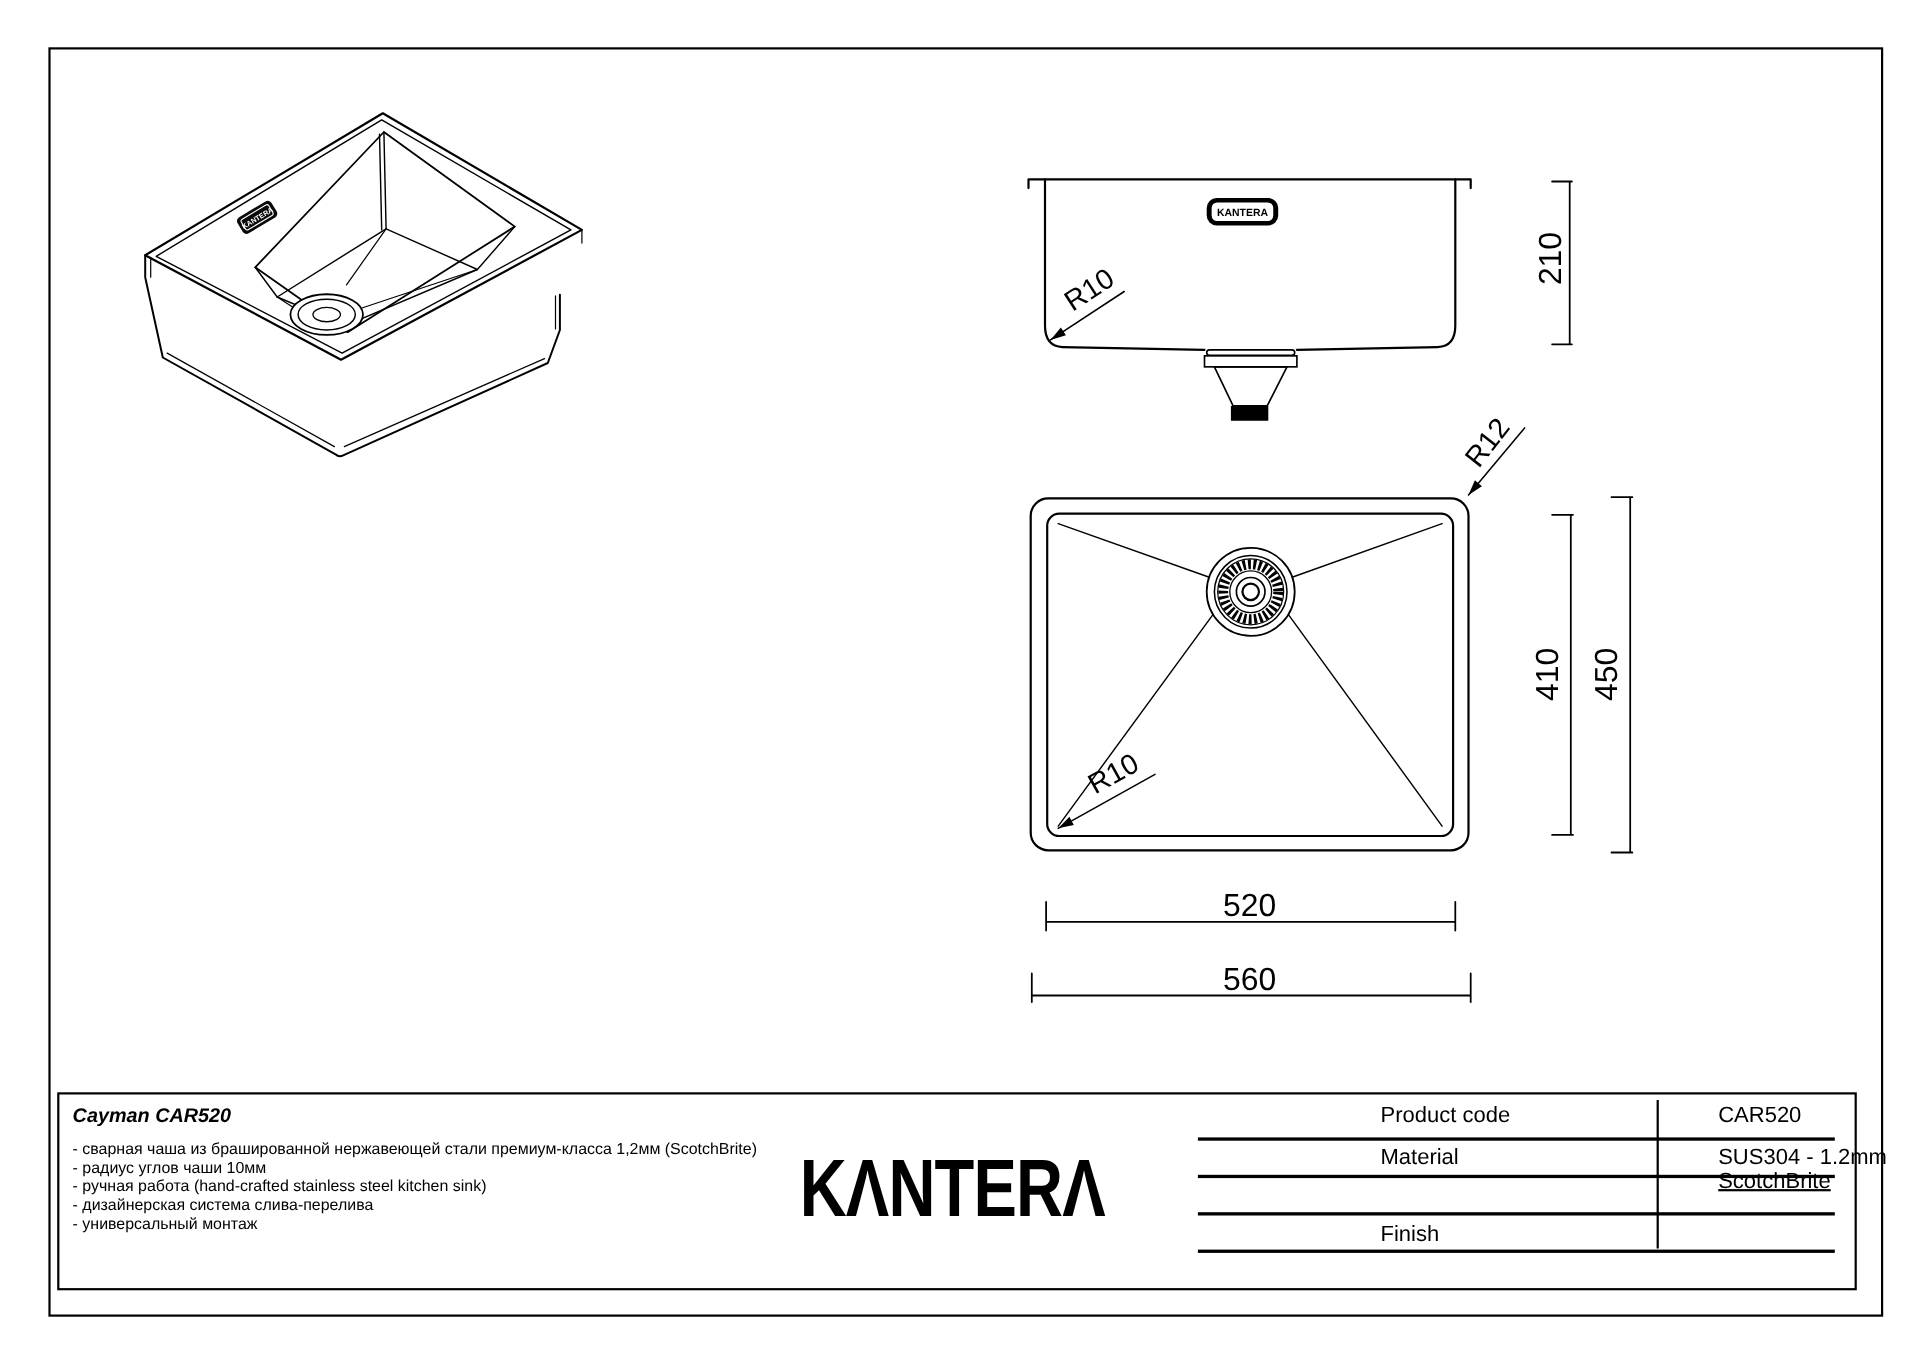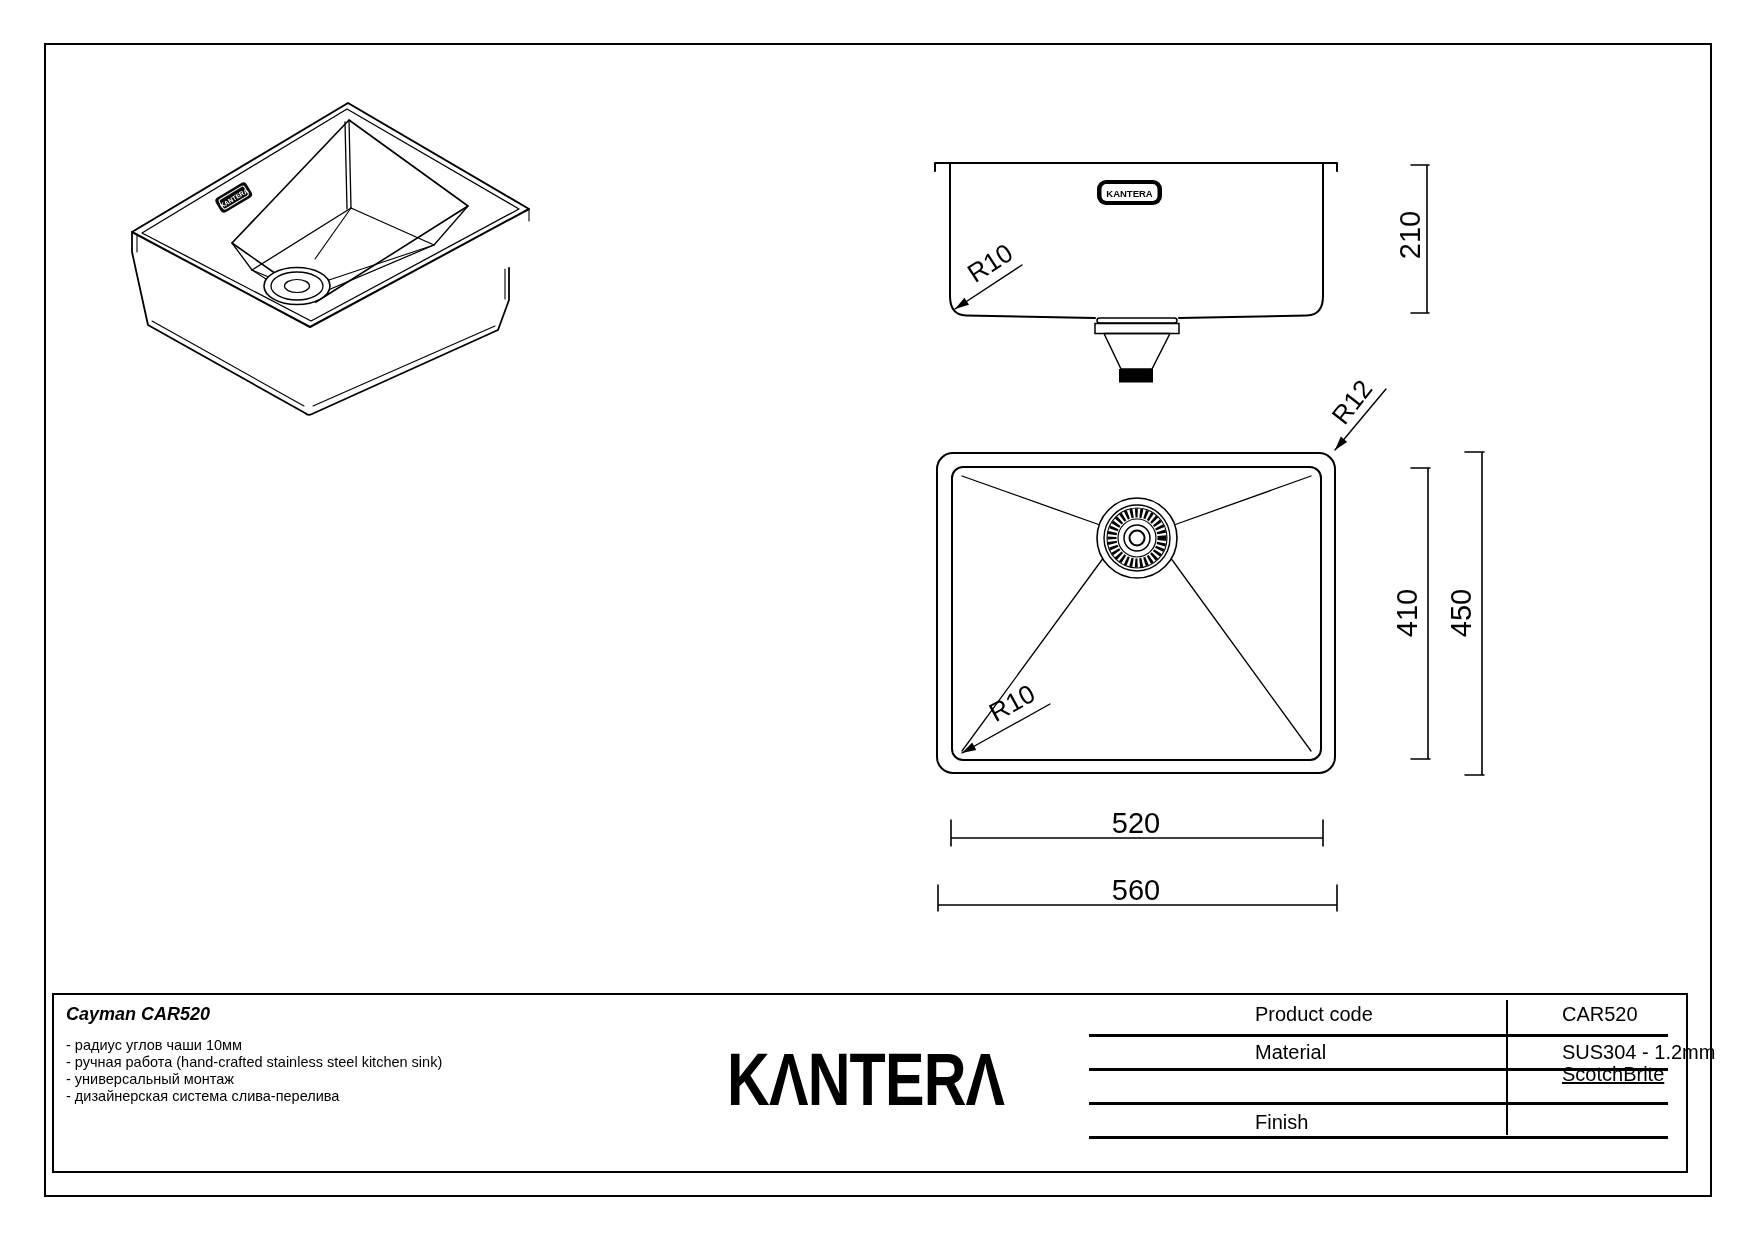--- a/index.html
+++ b/index.html
@@ -113,24 +113,25 @@
         <text class="dim" x="1136" y="900">560</text>
       </g>
     </g>
   </svg>
 
   <div class="abs tb-box"></div>
 
   <div class="abs tb-title">Cayman CAR520</div>
 
   <div class="abs tb-features">
+    <div>- сварная чаша из брашированной нержавеющей стали премиум-класса 1,2мм (ScotchBrite)</div>
     <div>- радиус углов чаши 10мм</div>
     <div>- ручная работа (hand-crafted stainless steel kitchen sink)</div>
+    <div>- дизайнерская система слива-перелива</div>
     <div>- универсальный монтаж</div>
-    <div>- дизайнерская система слива-перелива</div>
   </div>
 
   <div class="abs tb-logo">KΛNTERΛ</div>
 
   <div class="abs tb-hline" style="top:1034px;"></div>
   <div class="abs tb-hline" style="top:1068px;"></div>
   <div class="abs tb-hline" style="top:1102px;"></div>
   <div class="abs tb-hline" style="top:1136px;"></div>
   <div class="abs tb-vline"></div>
 

